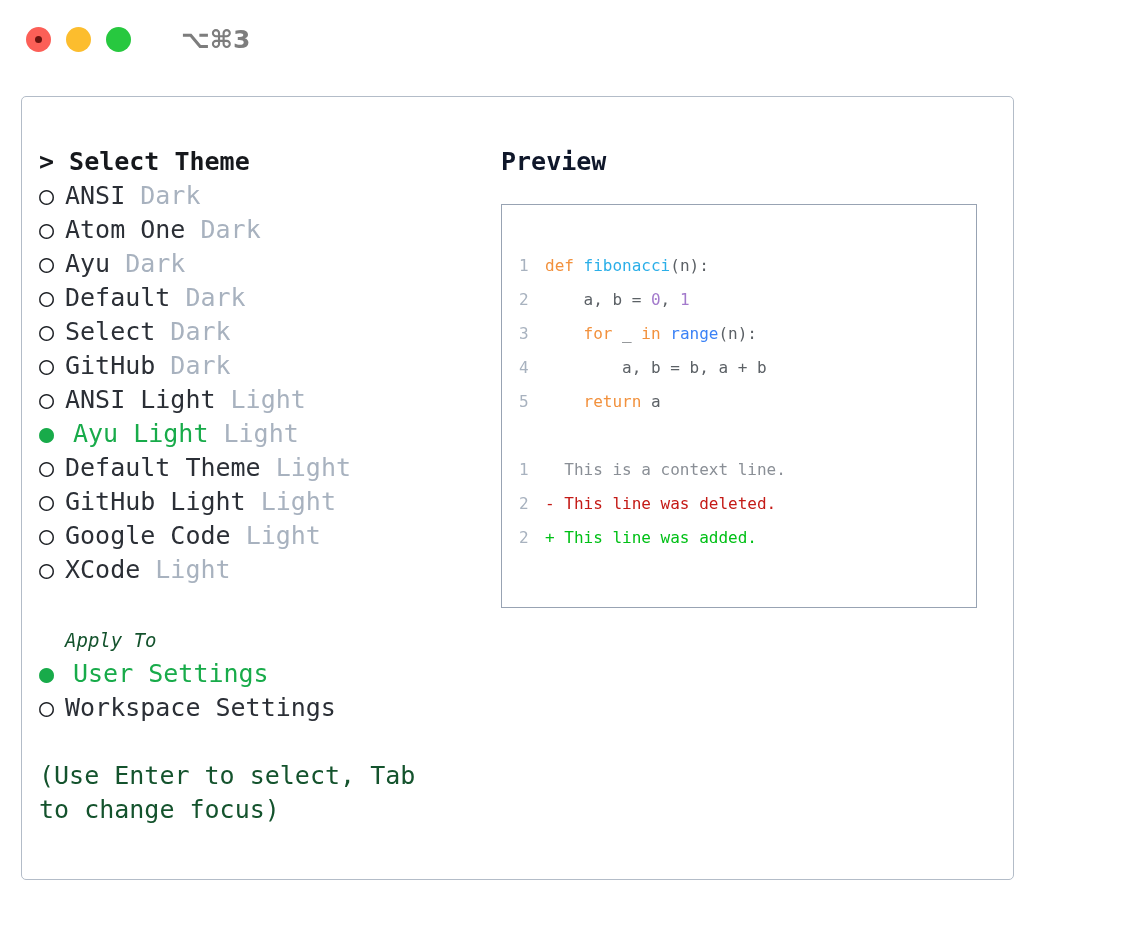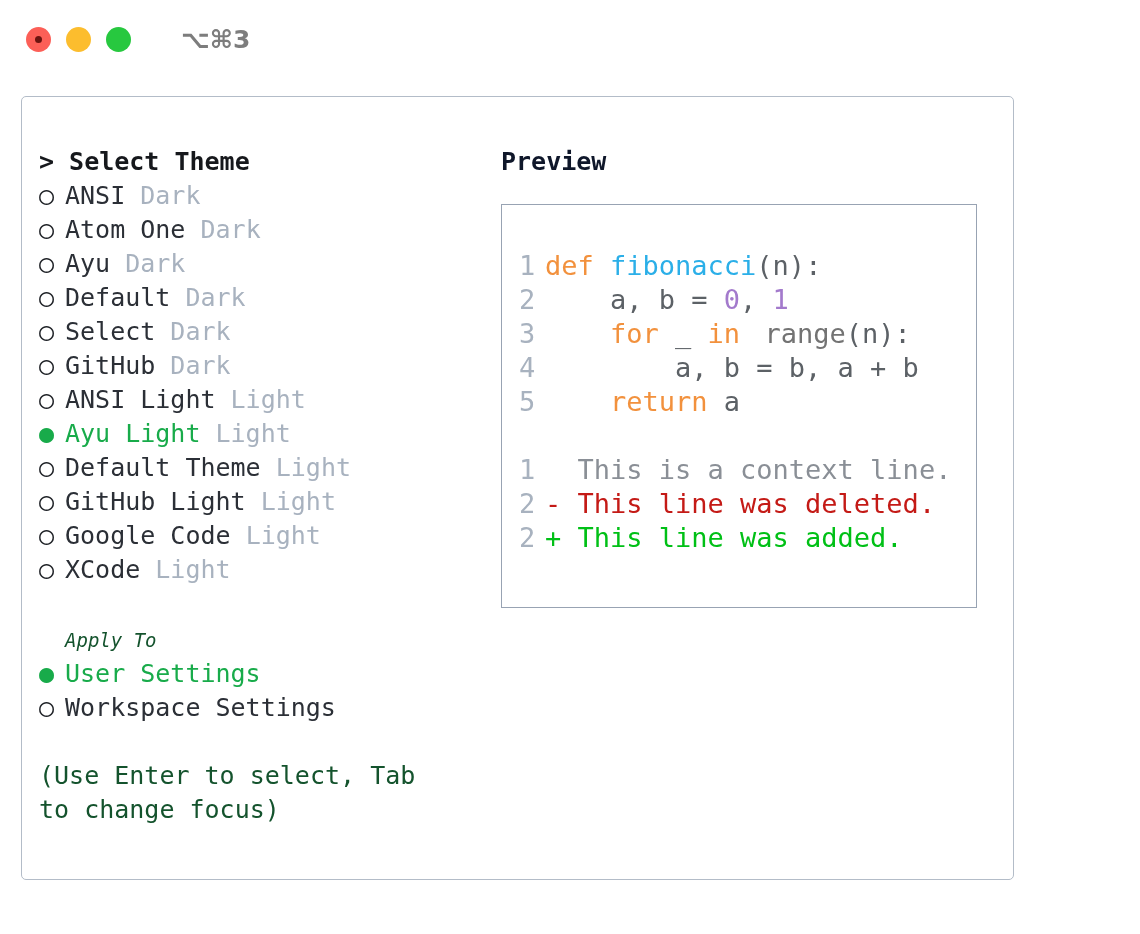--- a/index.html
+++ b/index.html
@@ -112,21 +112,21 @@
     white-space: pre;
     display: block;
   }
   .bullet {
     display: inline-block;
     width: 26px;
   }
   .bullet-off { color: #1c1f24; }
   .bullet-on  { color: #18ab4a; }
   .opt-label  { color: #2b2f36; }
-  .opt-label.selected { color: #18ab4a; }
+  .opt-label.selected { color: #18ab4a; margin-left: 8px; }
   .opt-variant { color: #a8b2bf; }
 
   .apply-title {
     font-size: 19px;
     line-height: 34px;
     color: #14532d;
     white-space: pre;
     padding-left: 26px;
     font-style: italic;
   }
@@ -159,36 +159,36 @@
   .preview-box {
     margin-top: 25px;
     width: 476px;
     height: 404px;
     box-sizing: border-box;
     border: 1.6px solid #98a3b3;
     background: #ffffff;
     padding: 44px 0 0 17px;
   }
   .code-line {
-    font-size: 27px;
+    font-size: 16px;
     line-height: 34px;
     white-space: pre;
     color: #5c6166;
   }
   .lineno {
     color: #a8b2bf;
     display: inline-block;
     width: 26px;
   }
   .blank-line { height: 34px; }
 
   .tok-kw   { color: #f2913d; }
   .tok-fn   { color: #2bafe8; }
   .tok-num  { color: #a37acc; }
-  .tok-bi   { color: #737373; margin-left: 8px; }
+  .tok-bi   { color: #3b82f6; }
   .tok-pl   { color: #5c6166; }
   .tok-ctx  { color: #8a8f96; }
   .tok-del  { color: #c41a16; }
   .tok-add  { color: #00c016; }
 </style>
 </head>
 <body>
 
 <div class="window">
 

